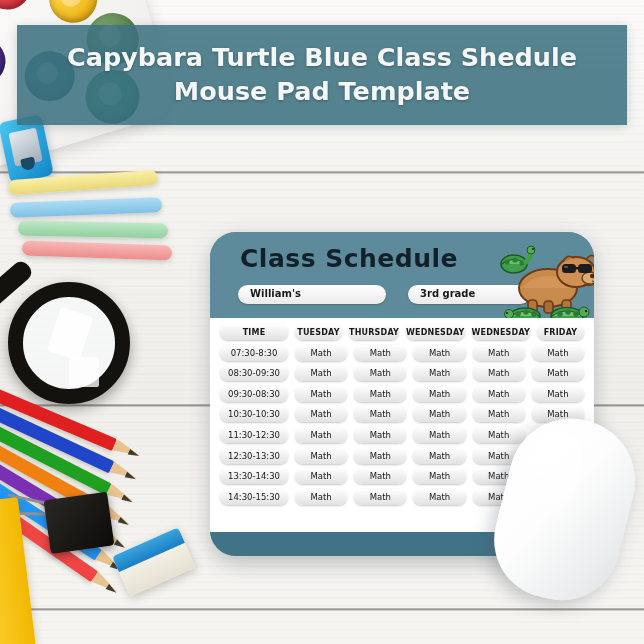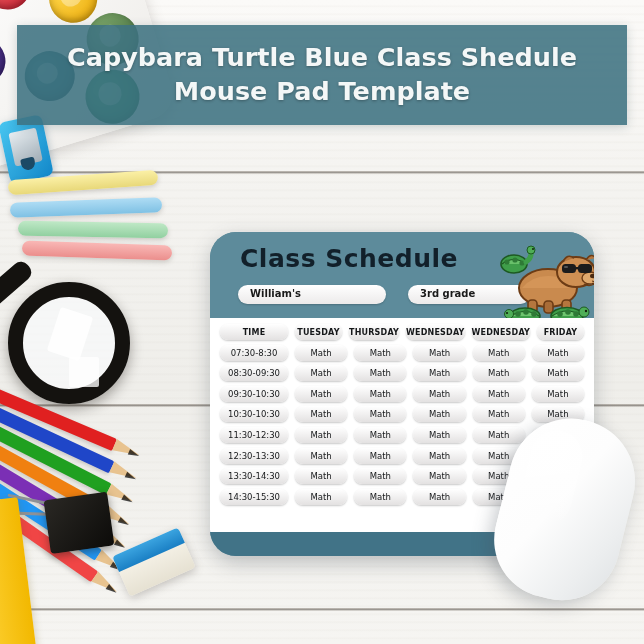--- a/index.html
+++ b/index.html
@@ -394,21 +394,21 @@
         </div>
         <div class="row">
           <div class="cell time-col">08:30-09:30</div>
           <div class="cell">Math</div>
           <div class="cell">Math</div>
           <div class="cell">Math</div>
           <div class="cell">Math</div>
           <div class="cell">Math</div>
         </div>
         <div class="row">
-          <div class="cell time-col">09:30-10:30</div>
+          <div class="cell time-col">09:30-08:30</div>
           <div class="cell">Math</div>
           <div class="cell">Math</div>
           <div class="cell">Math</div>
           <div class="cell">Math</div>
           <div class="cell">Math</div>
         </div>
         <div class="row">
           <div class="cell time-col">10:30-10:30</div>
           <div class="cell">Math</div>
           <div class="cell">Math</div>

